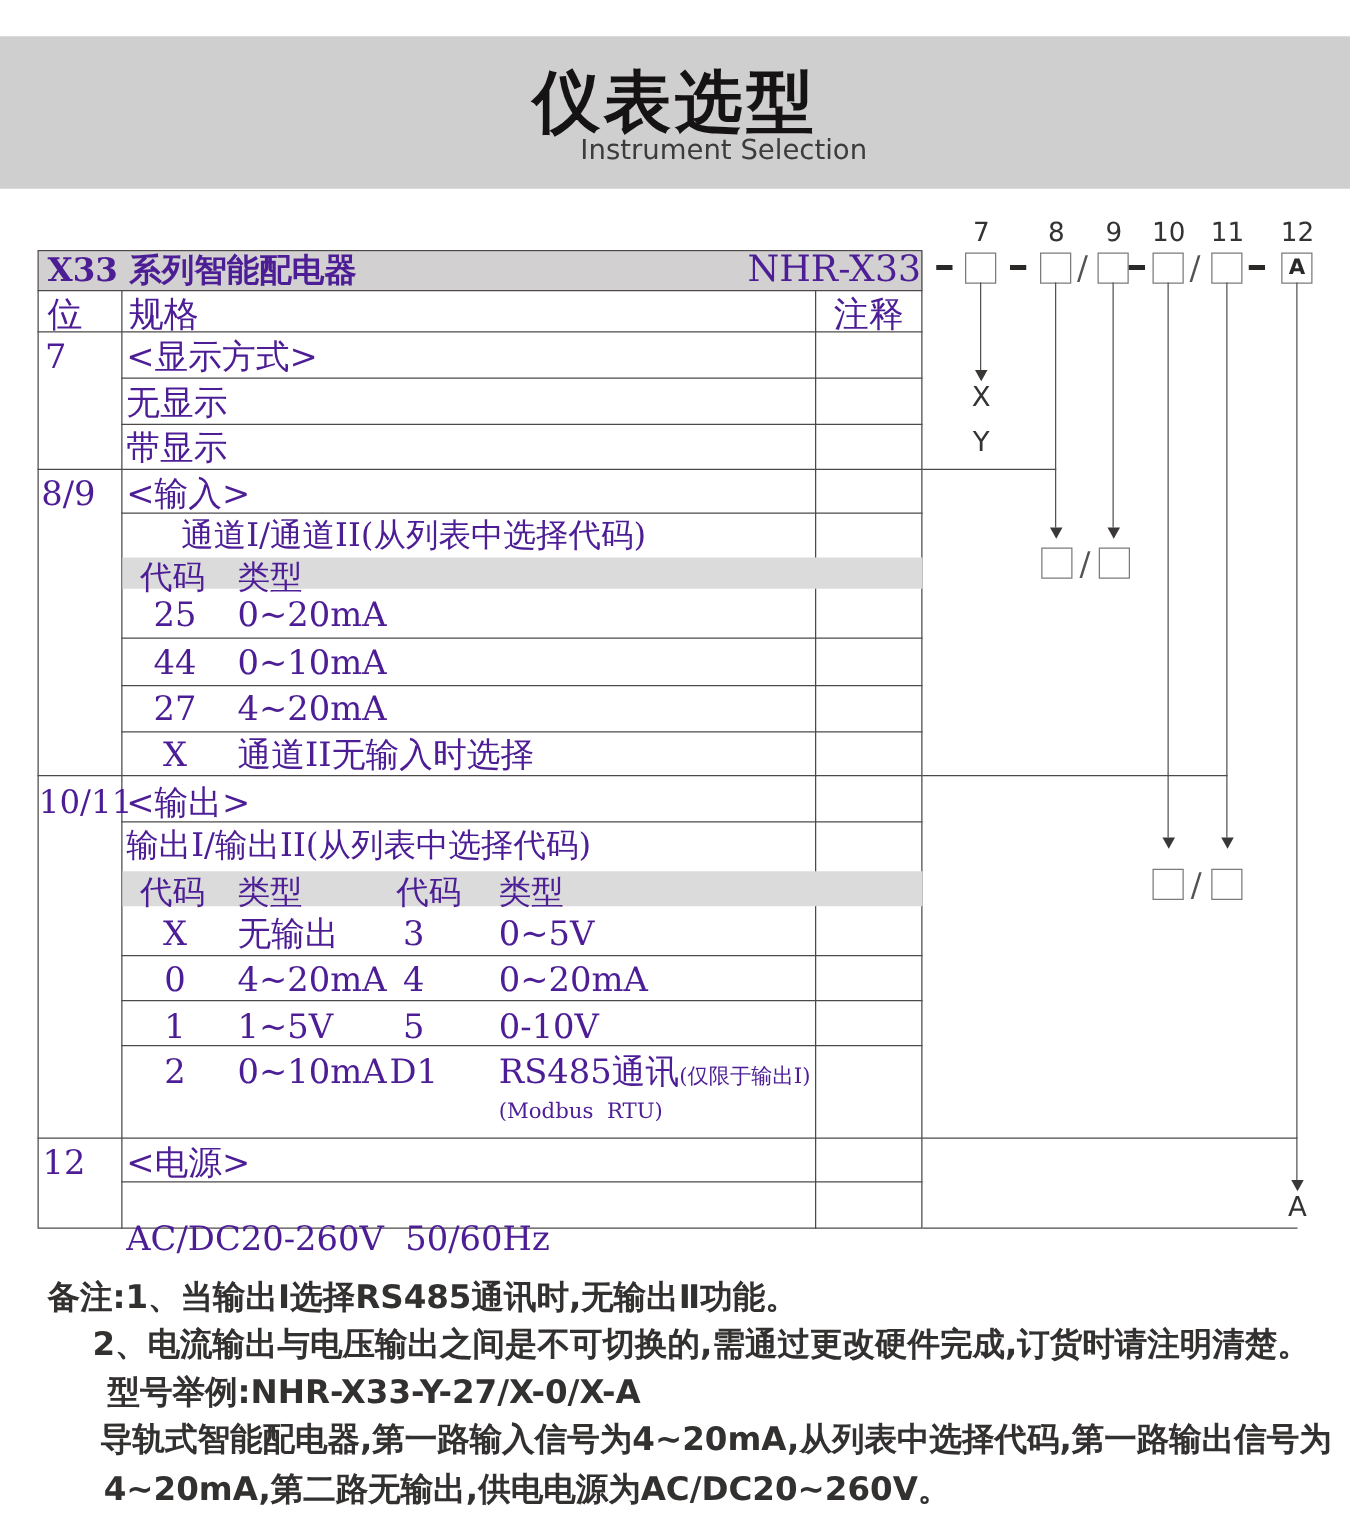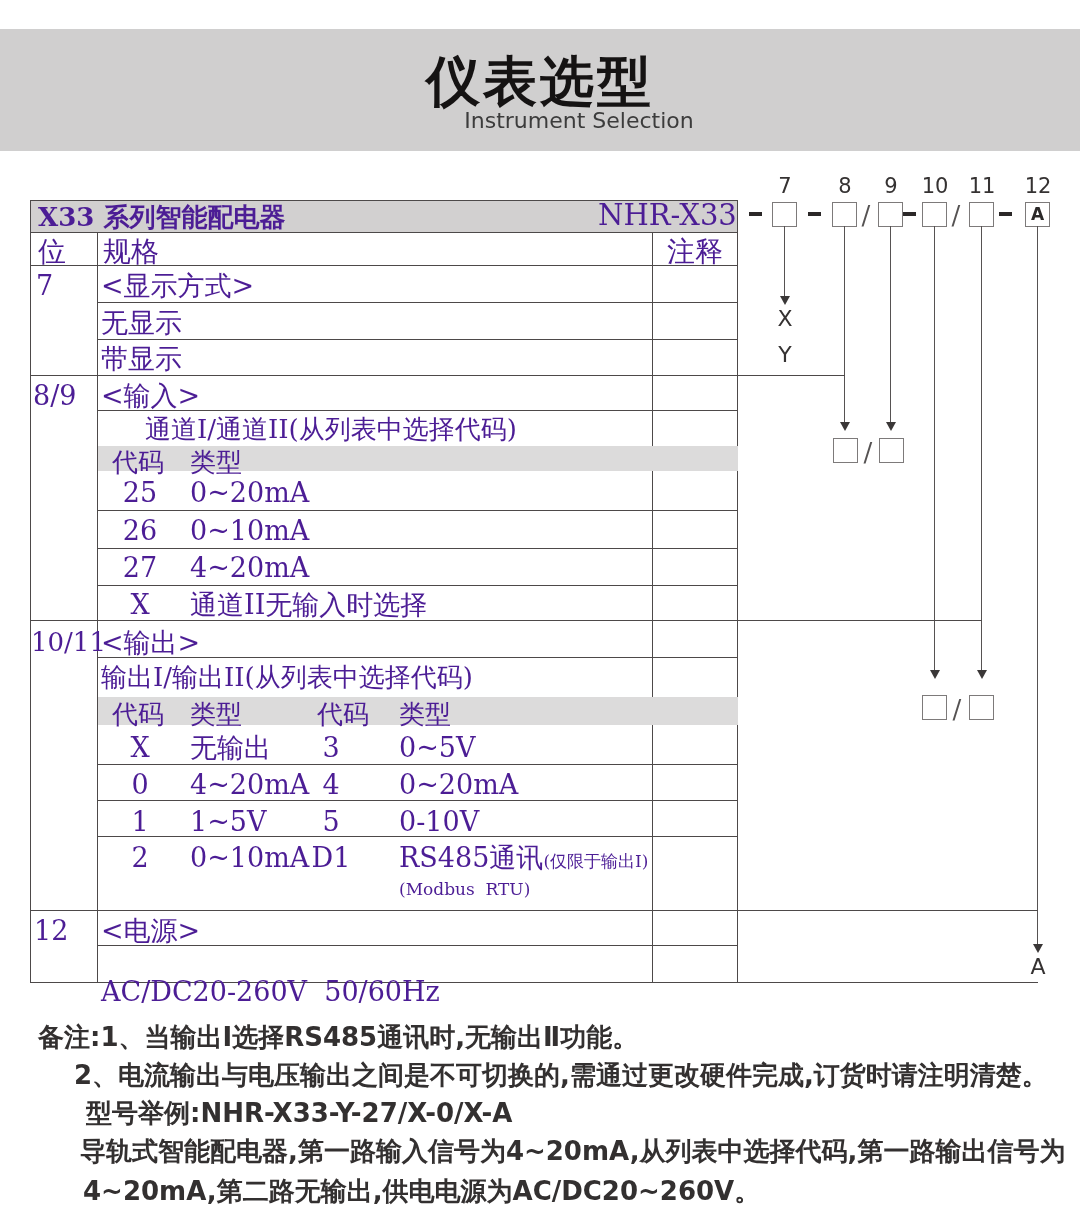--- a/index.html
+++ b/index.html
@@ -89,21 +89,21 @@
   <div class="cell" style="left:101px;top:344px;">带显示</div>
 
   <div class="cell" style="left:33px;top:381px;">8/9</div>
   <div class="cell" style="left:101px;top:381px;">&lt;输入&gt;</div>
   <div class="cell" style="left:101px;top:415px;font-size:26px;margin-left:44px;">通道I/通道II(从列表中选择代码)</div>
   <div class="cell" style="left:112px;top:448px;font-size:26px;">代码</div>
   <div class="cell" style="left:190px;top:448px;font-size:26px;">类型</div>
 
   <div class="cell cc" style="left:114px;top:478px;width:52px;">25</div>
   <div class="cell" style="left:190px;top:478px;">0~20mA</div>
-  <div class="cell cc" style="left:114px;top:516px;width:52px;">26</div>
+  <div class="cell cc" style="left:114px;top:516px;width:52px;">44</div>
   <div class="cell" style="left:190px;top:516px;">0~10mA</div>
   <div class="cell cc" style="left:114px;top:553px;width:52px;">27</div>
   <div class="cell" style="left:190px;top:553px;">4~20mA</div>
   <div class="cell cc" style="left:114px;top:590px;width:52px;">X</div>
   <div class="cell" style="left:190px;top:590px;">通道II无输入时选择</div>
 
   <div class="cell" style="left:31px;top:628px;font-size:26px;">10/11</div>
   <div class="cell" style="left:101px;top:628px;">&lt;输出&gt;</div>
   <div class="cell" style="left:101px;top:663px;font-size:26px;">输出I/输出II(从列表中选择代码)</div>
   <div class="cell" style="left:112px;top:700px;font-size:26px;">代码</div>

